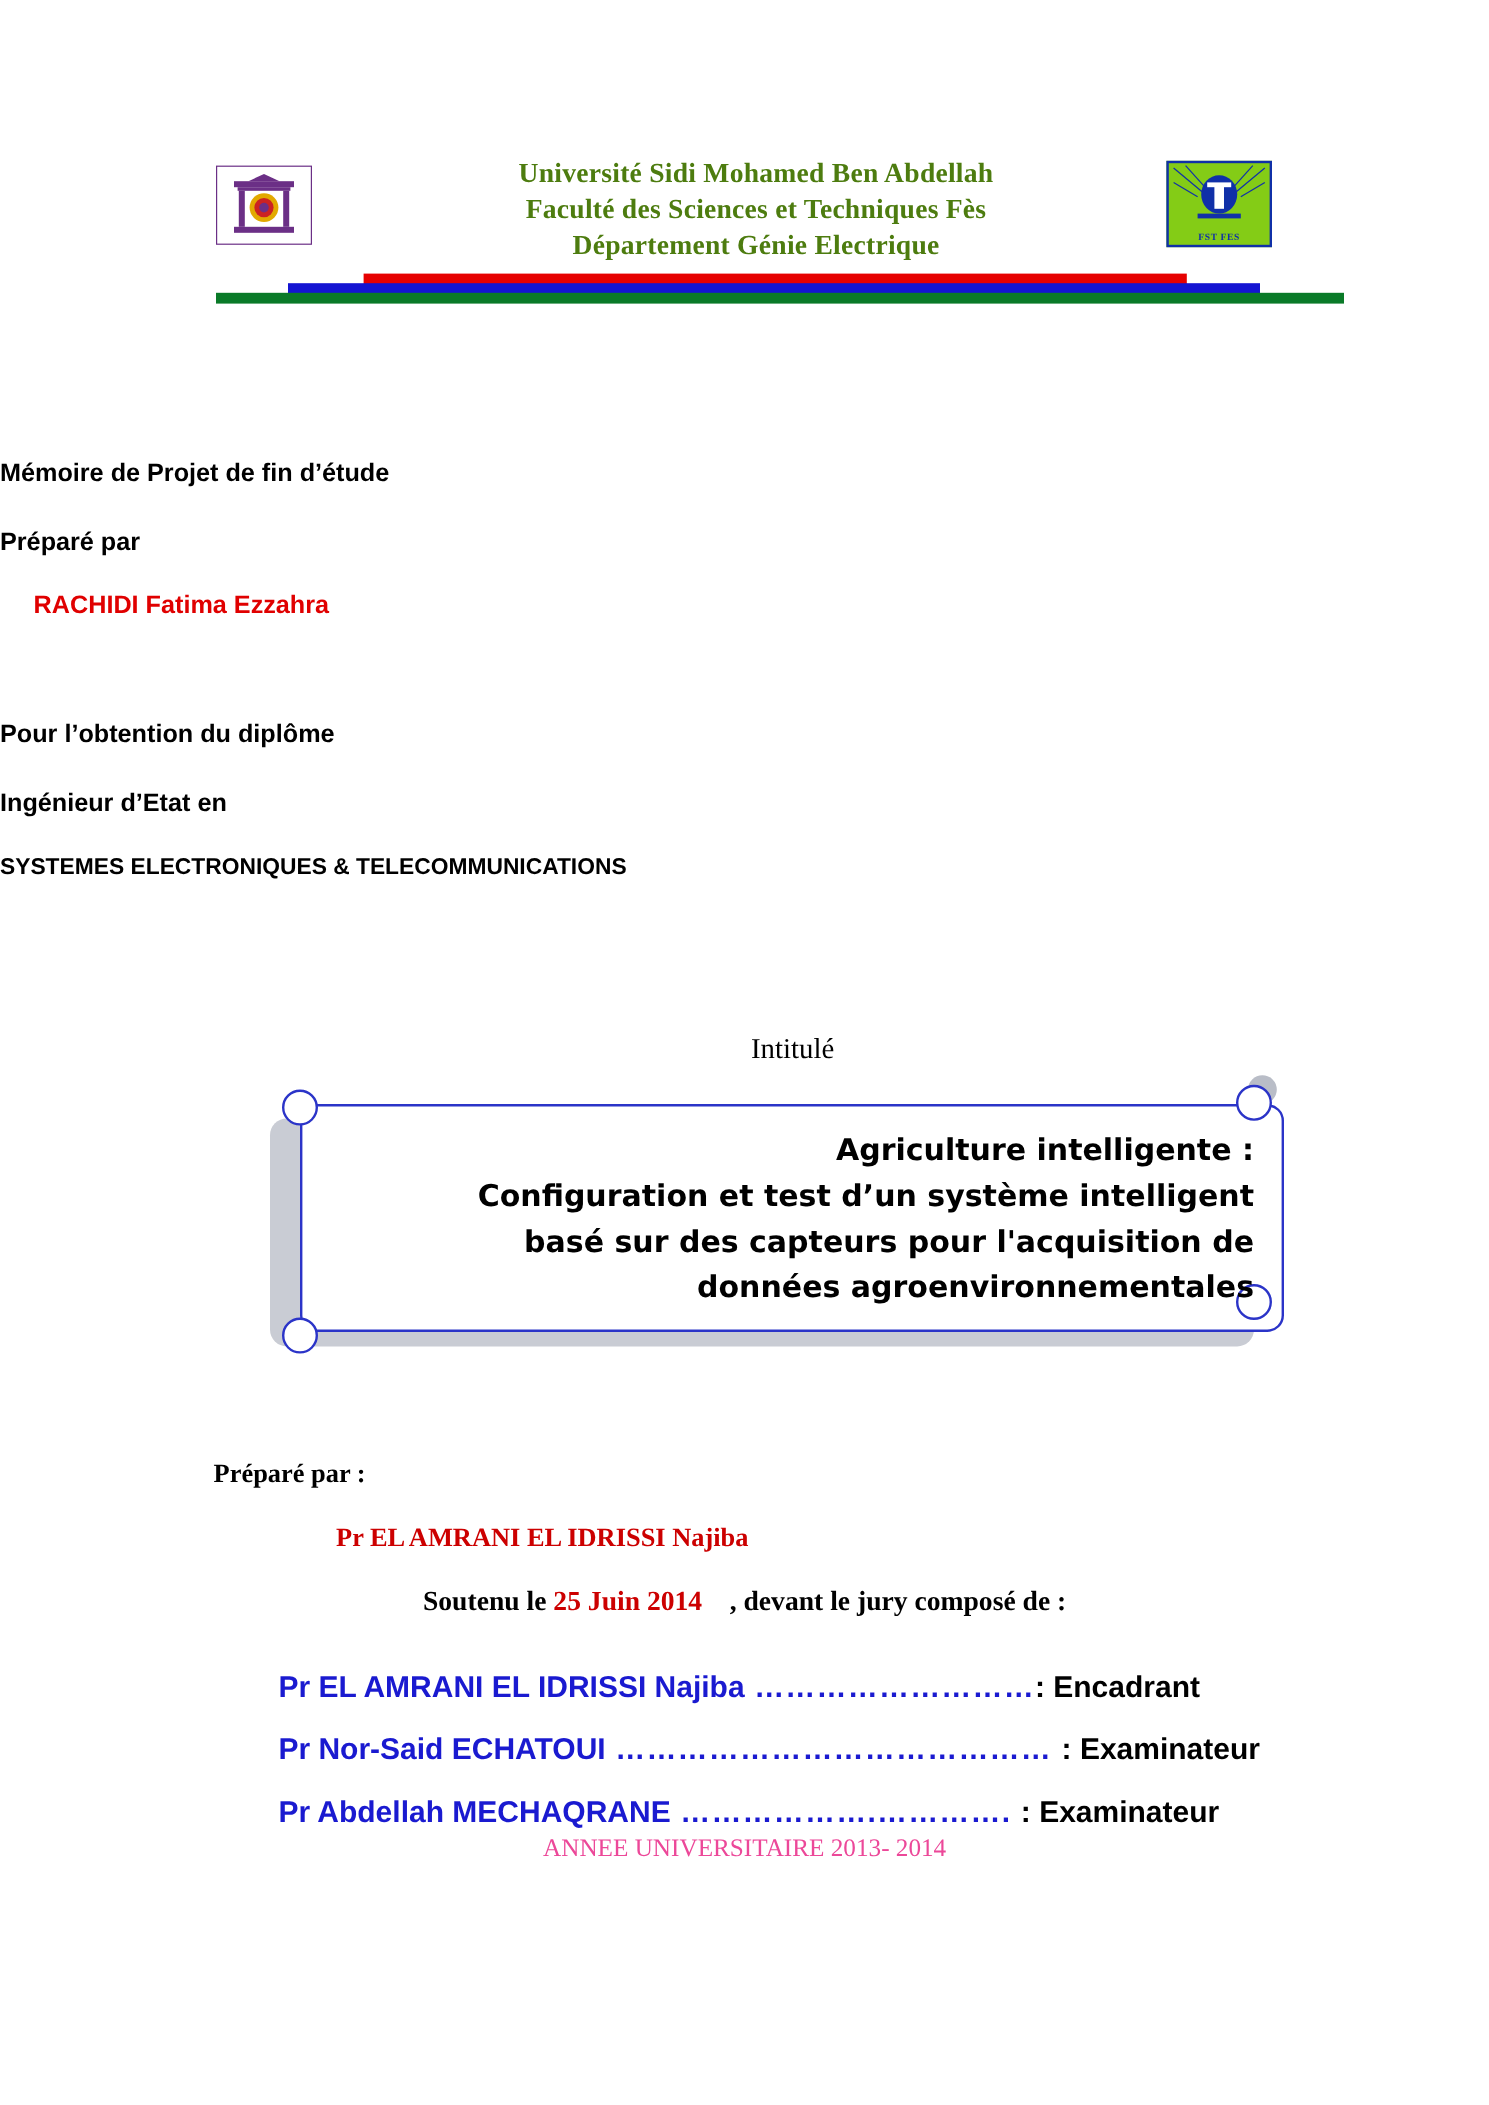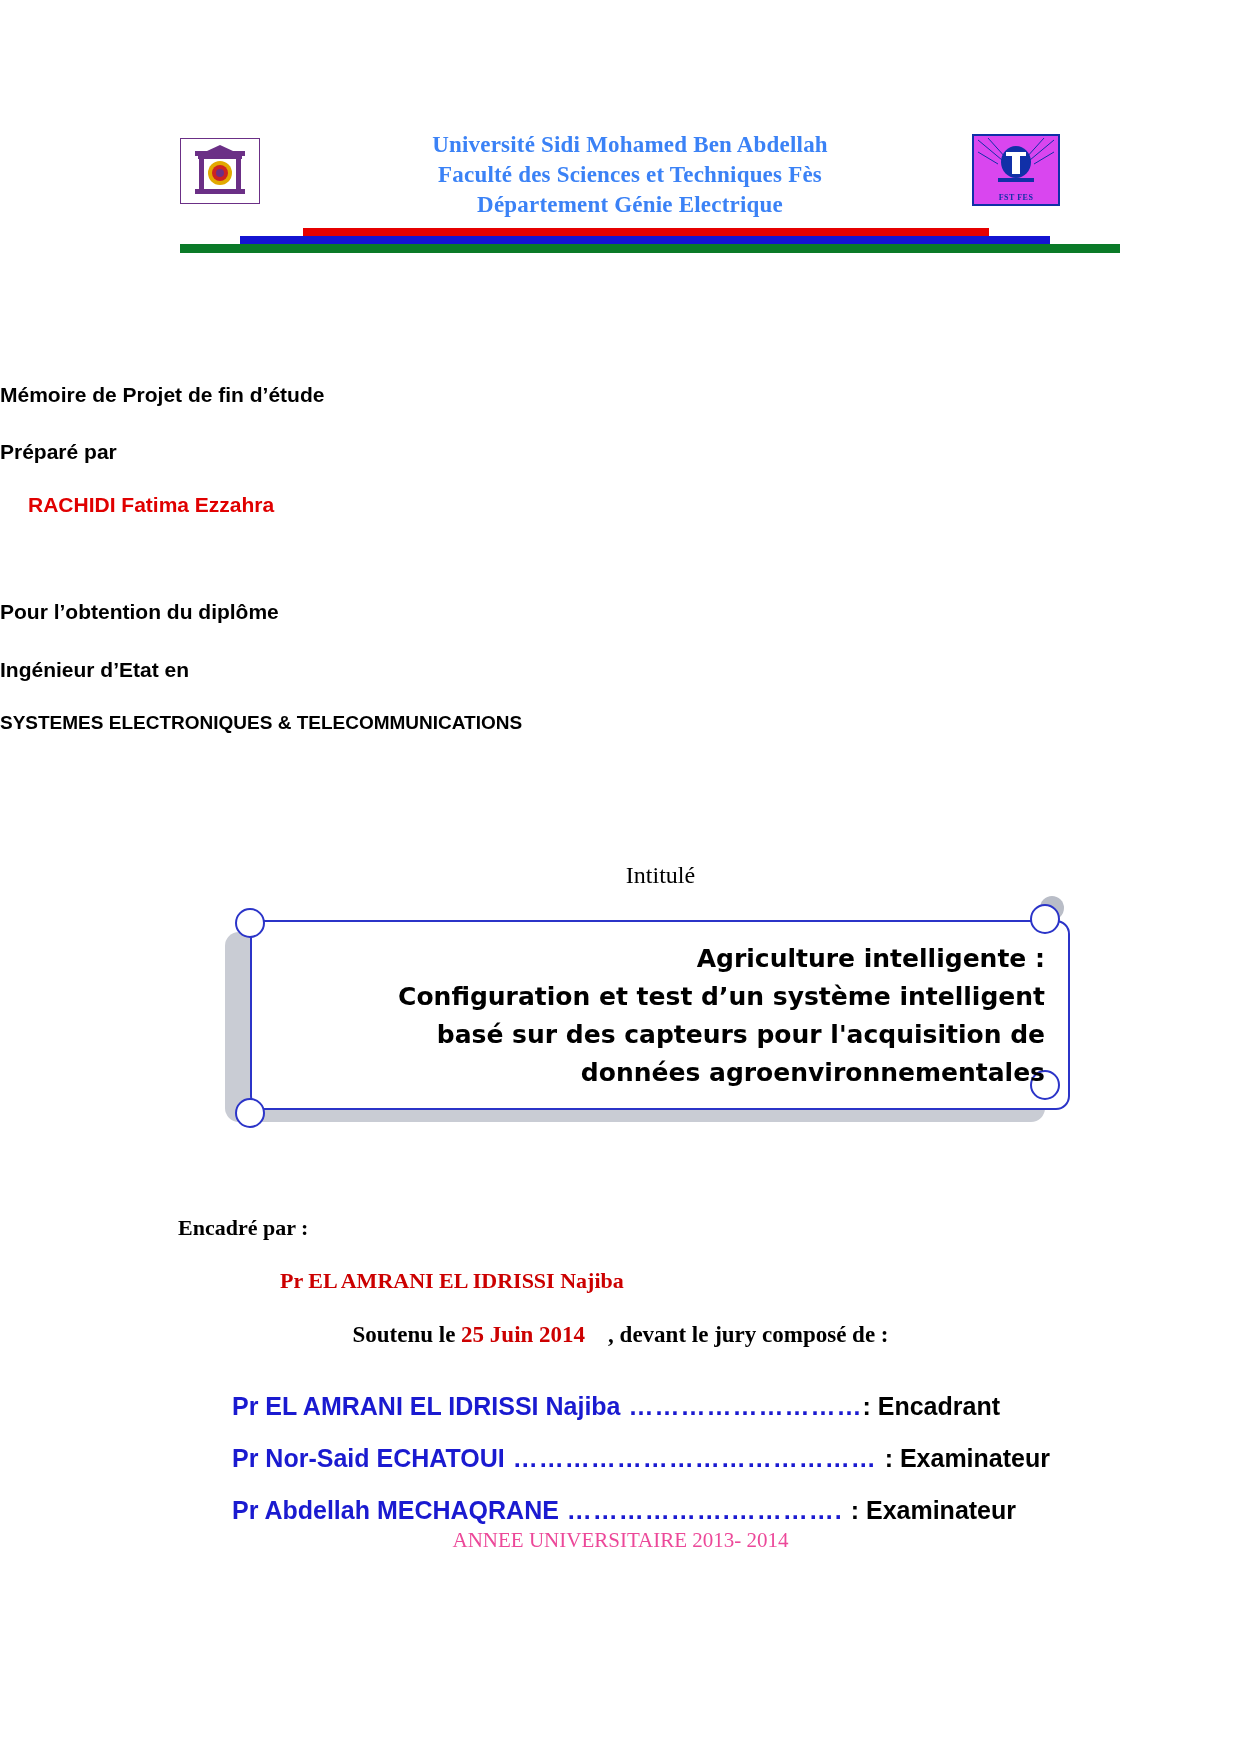--- a/index.html
+++ b/index.html
@@ -27,21 +27,21 @@
   .header-center {
     position: absolute;
     left: 190px;
     top: 0;
     width: 520px;
     text-align: center;
     font-family: "Liberation Serif", serif;
     font-size: 23px;
     font-weight: bold;
     line-height: 30px;
-    color: #3b82f6;
+    color: #4d7c0f;
     letter-spacing: 0.2px;
   }
   .header-center div { white-space: nowrap; }
 
   
   .seal {
     position: absolute;
     left: 0px;
     top: 8px;
     width: 80px;
@@ -61,21 +61,21 @@
 
   
   .fst-logo {
     position: absolute;
     right: 0px;
     top: 4px;
     width: 88px;
     height: 72px;
     border: 2px solid #1030a8;
     box-sizing: border-box;
-    background: #d946ef;
+    background: #84cc16;
   }
   .fst-logo .fst-label {
     position: absolute;
     bottom: 2px;
     left: 0;
     right: 0;
     text-align: center;
     font-family: "Liberation Serif", serif;
     font-size: 8px;
     font-weight: bold;
@@ -339,21 +339,21 @@
   <div class="curl bl"></div>
   <div class="curl br"></div>
   <div class="scroll-title">
     <div>Agriculture intelligente :</div>
     <div>Configuration et test d’un système intelligent</div>
     <div>basé sur des capteurs pour l'acquisition de</div>
     <div>données agroenvironnementales</div>
   </div>
 </div>
 
-<div class="encadre-label">Encadré par :</div>
+<div class="encadre-label">Préparé par :</div>
 <div class="supervisor">Pr  EL AMRANI EL IDRISSI Najiba</div>
 
 <div class="soutenu">
   <span>Soutenu </span><span>le </span><span class="date">25 Juin 2014</span><span class="thin">, devant le jury composé de :</span>
 </div>
 
 <div class="jury">
   <div class="jury-row">
     <span class="name">Pr  EL AMRANI EL IDRISSI Najiba</span><span class="dots"> ………………………</span><span class="role">: Encadrant</span>
   </div>

